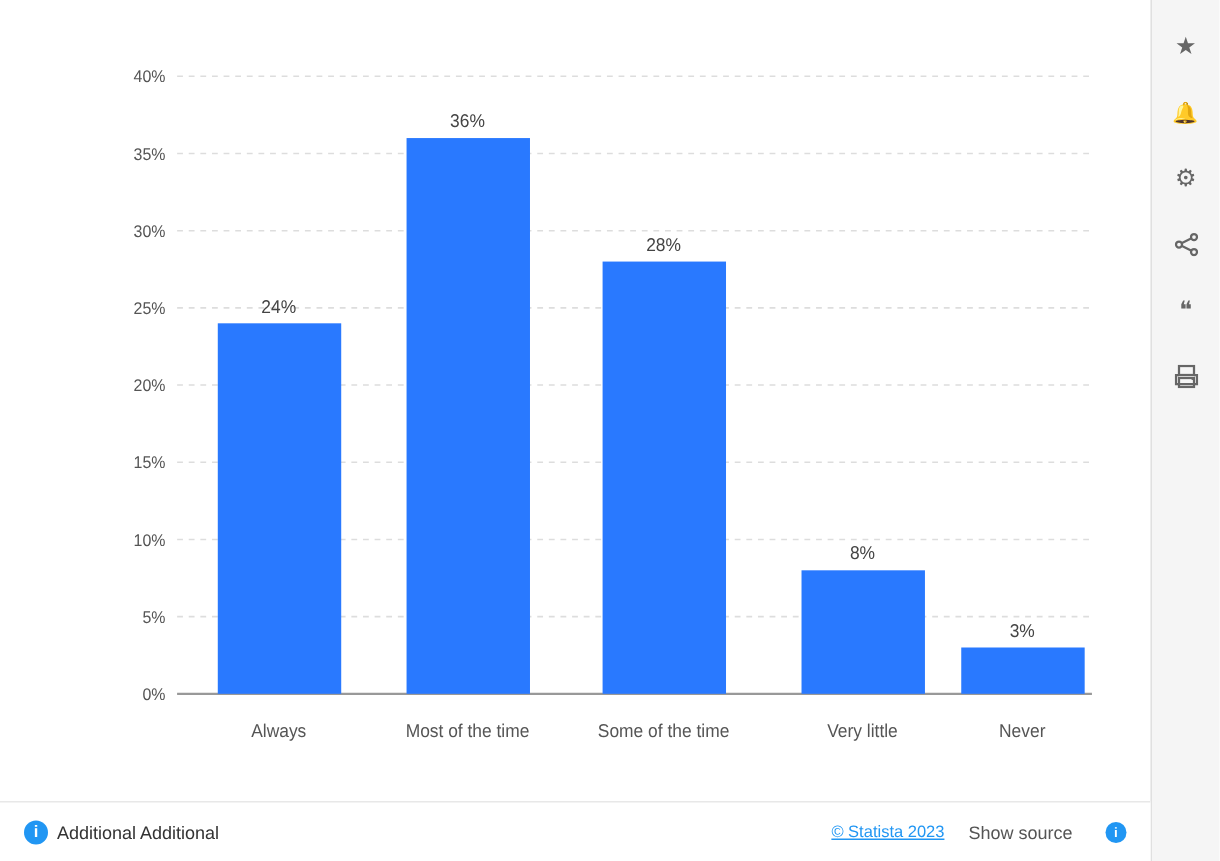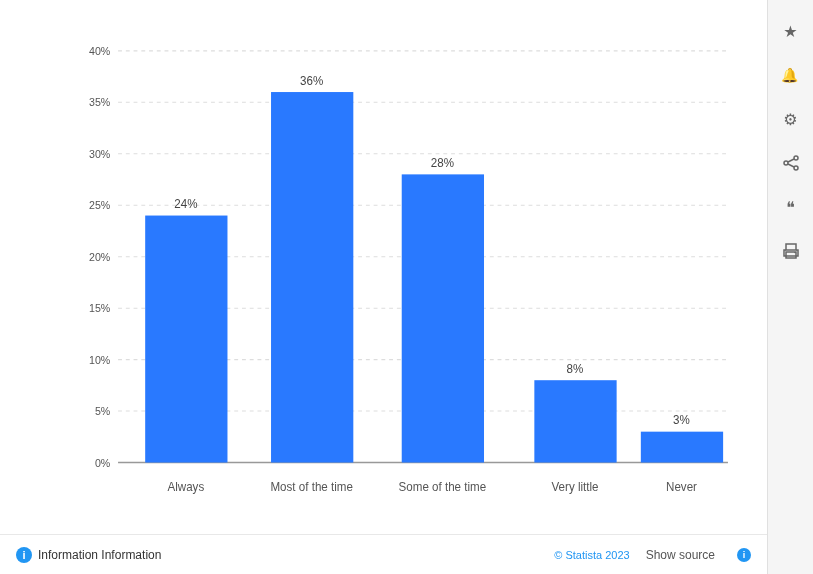--- a/index.html
+++ b/index.html
@@ -94,20 +94,21 @@
     .bottom-right {
       display: flex;
       align-items: center;
       gap: 16px;
       font-size: 12px;
     }
 
     .statista-credit {
       color: #2196F3;
       font-size: 11px;
+      text-decoration: underline;
     }
 
     .show-source {
       color: #555;
       font-size: 12px;
       cursor: pointer;
       display: flex;
       align-items: center;
       gap: 22px;
     }
@@ -208,21 +209,21 @@
         <path d="M3 7 H1 V13 H15 V7 H13" stroke="#666" stroke-width="1.5" fill="none"></path>
         <circle cx="12" cy="9.5" r="0.8" fill="#666"></circle>
       </svg>
     </div>
   </div>
 </div>
 
 <div class="bottom-bar">
   <div class="additional-info">
     <div class="info-circle">i</div>
-    <span>Information Information</span>
+    <span>Additional Additional</span>
   </div>
   <div class="bottom-right">
     <span class="statista-credit">© Statista 2023</span>
     <div class="show-source">
       <span>Show source</span>
       <div class="show-source-info">i</div>
     </div>
   </div>
 </div>
 

